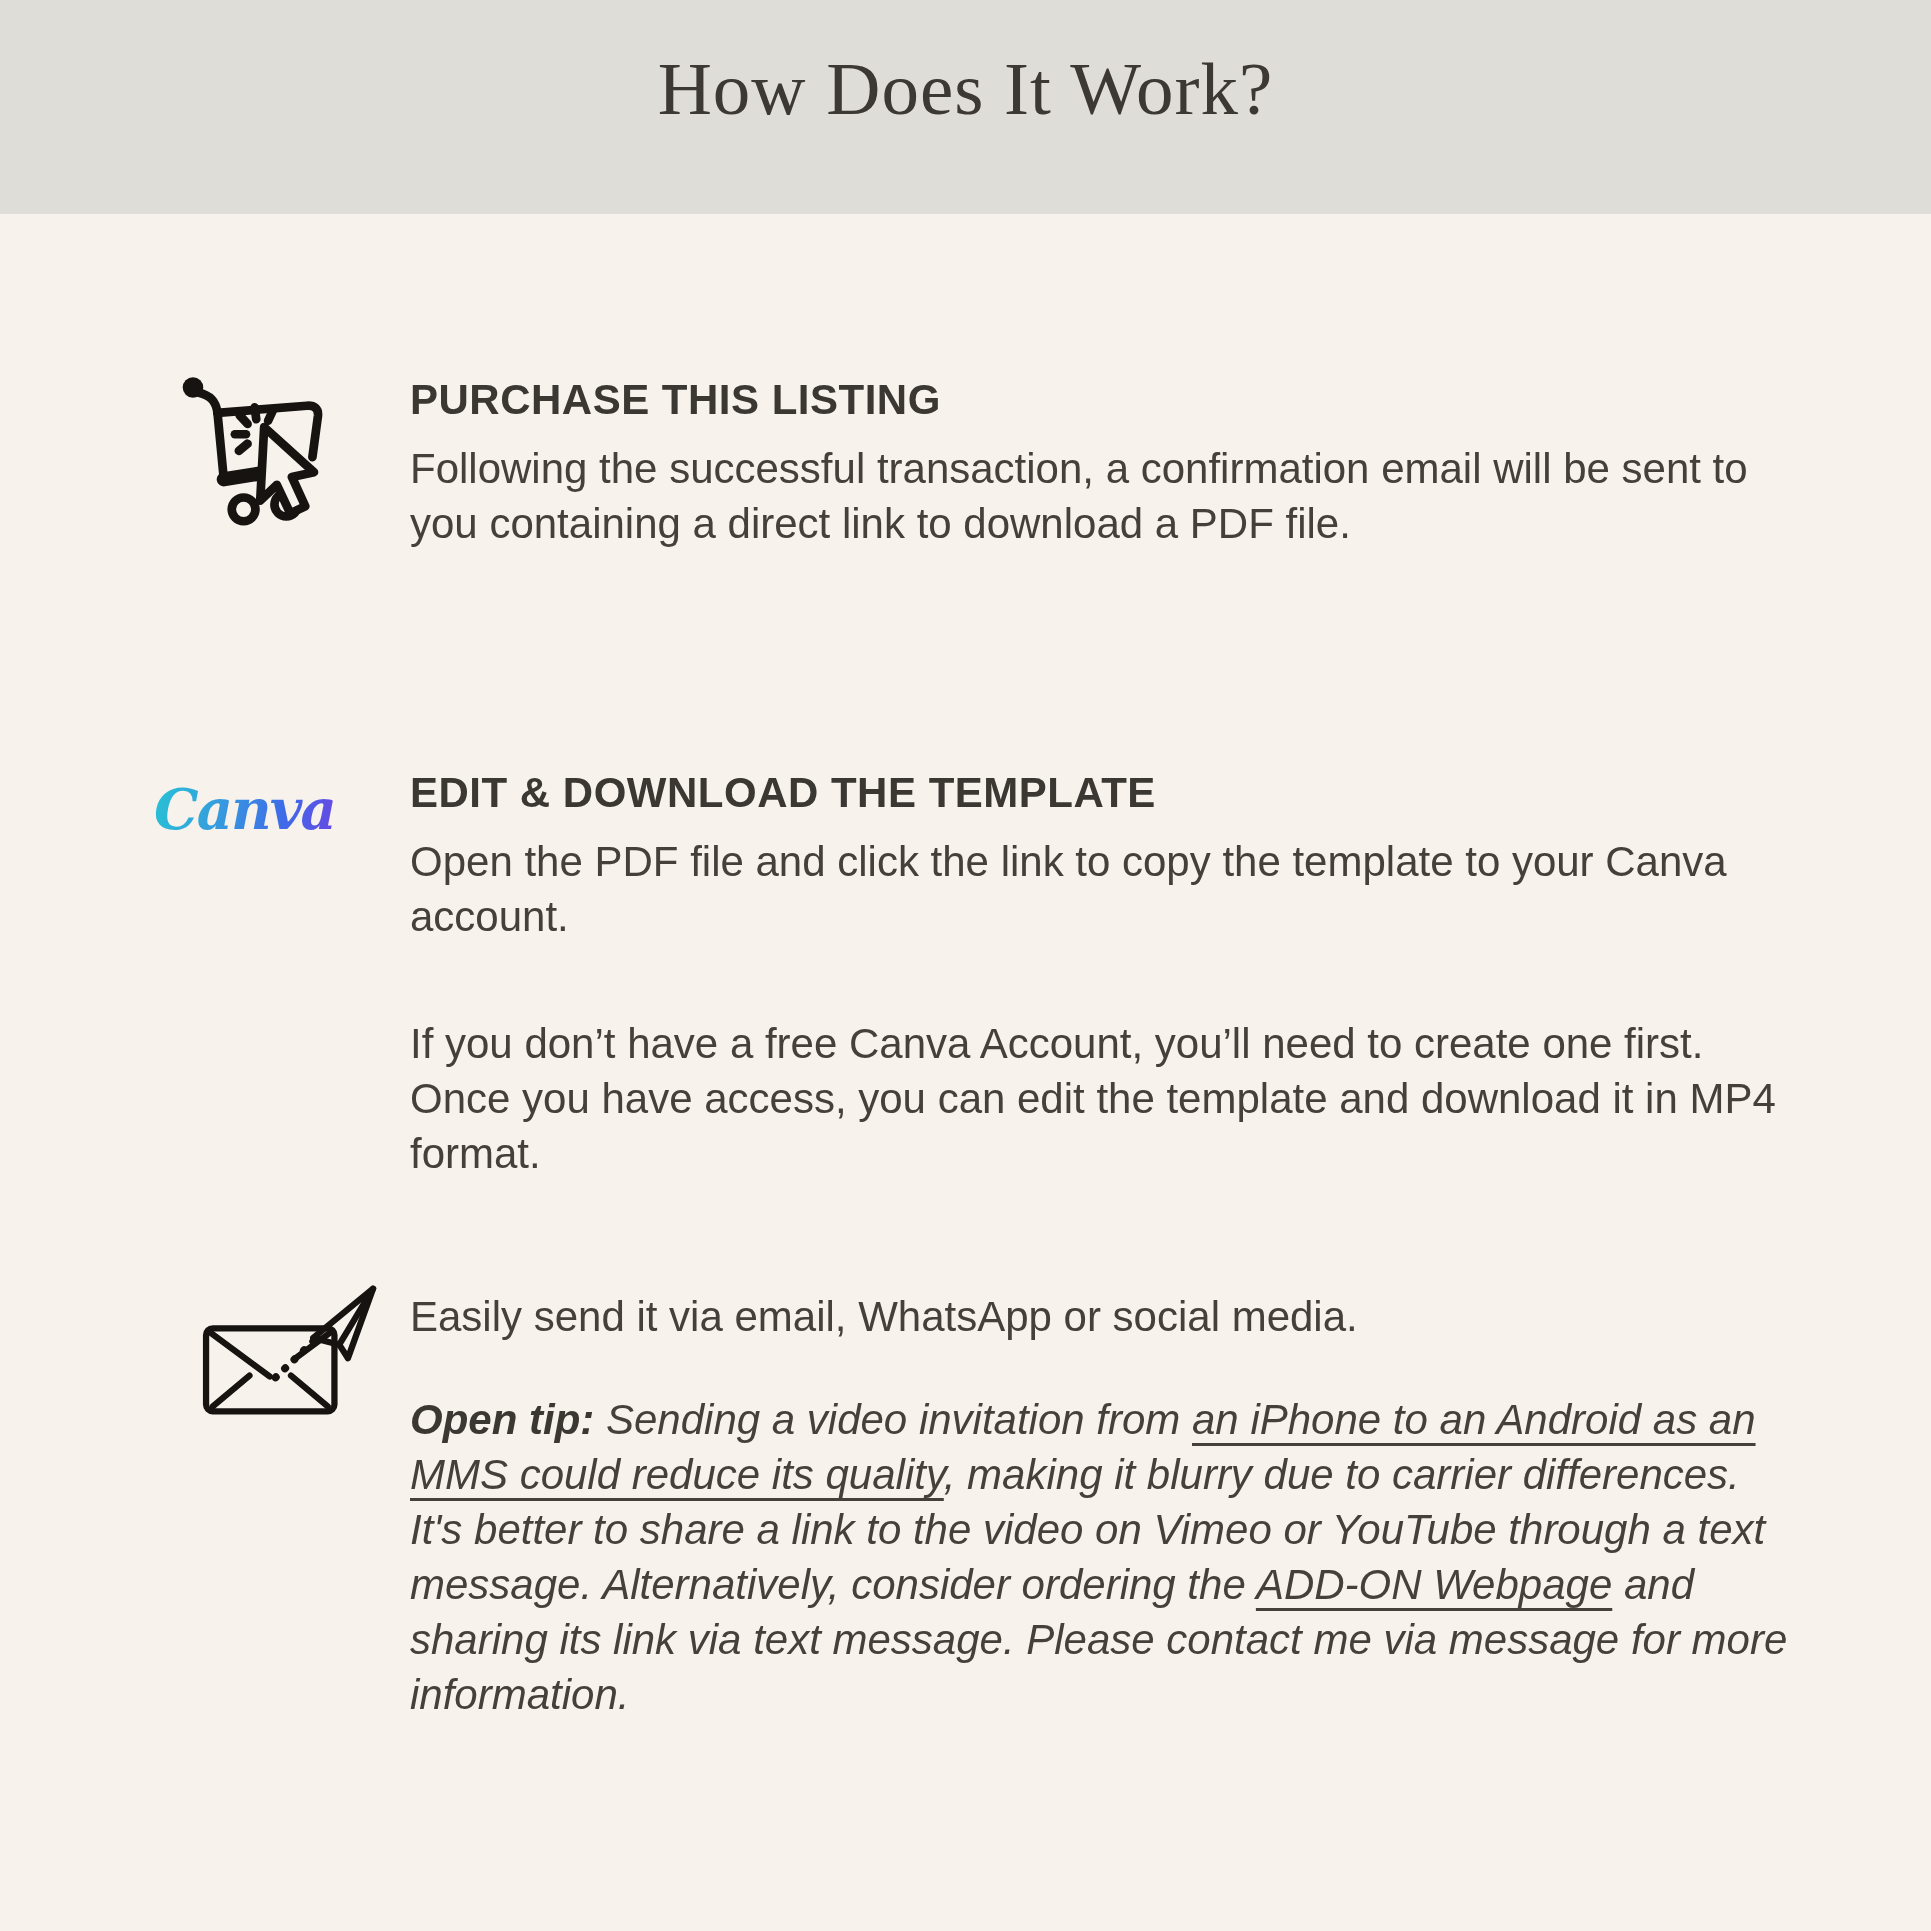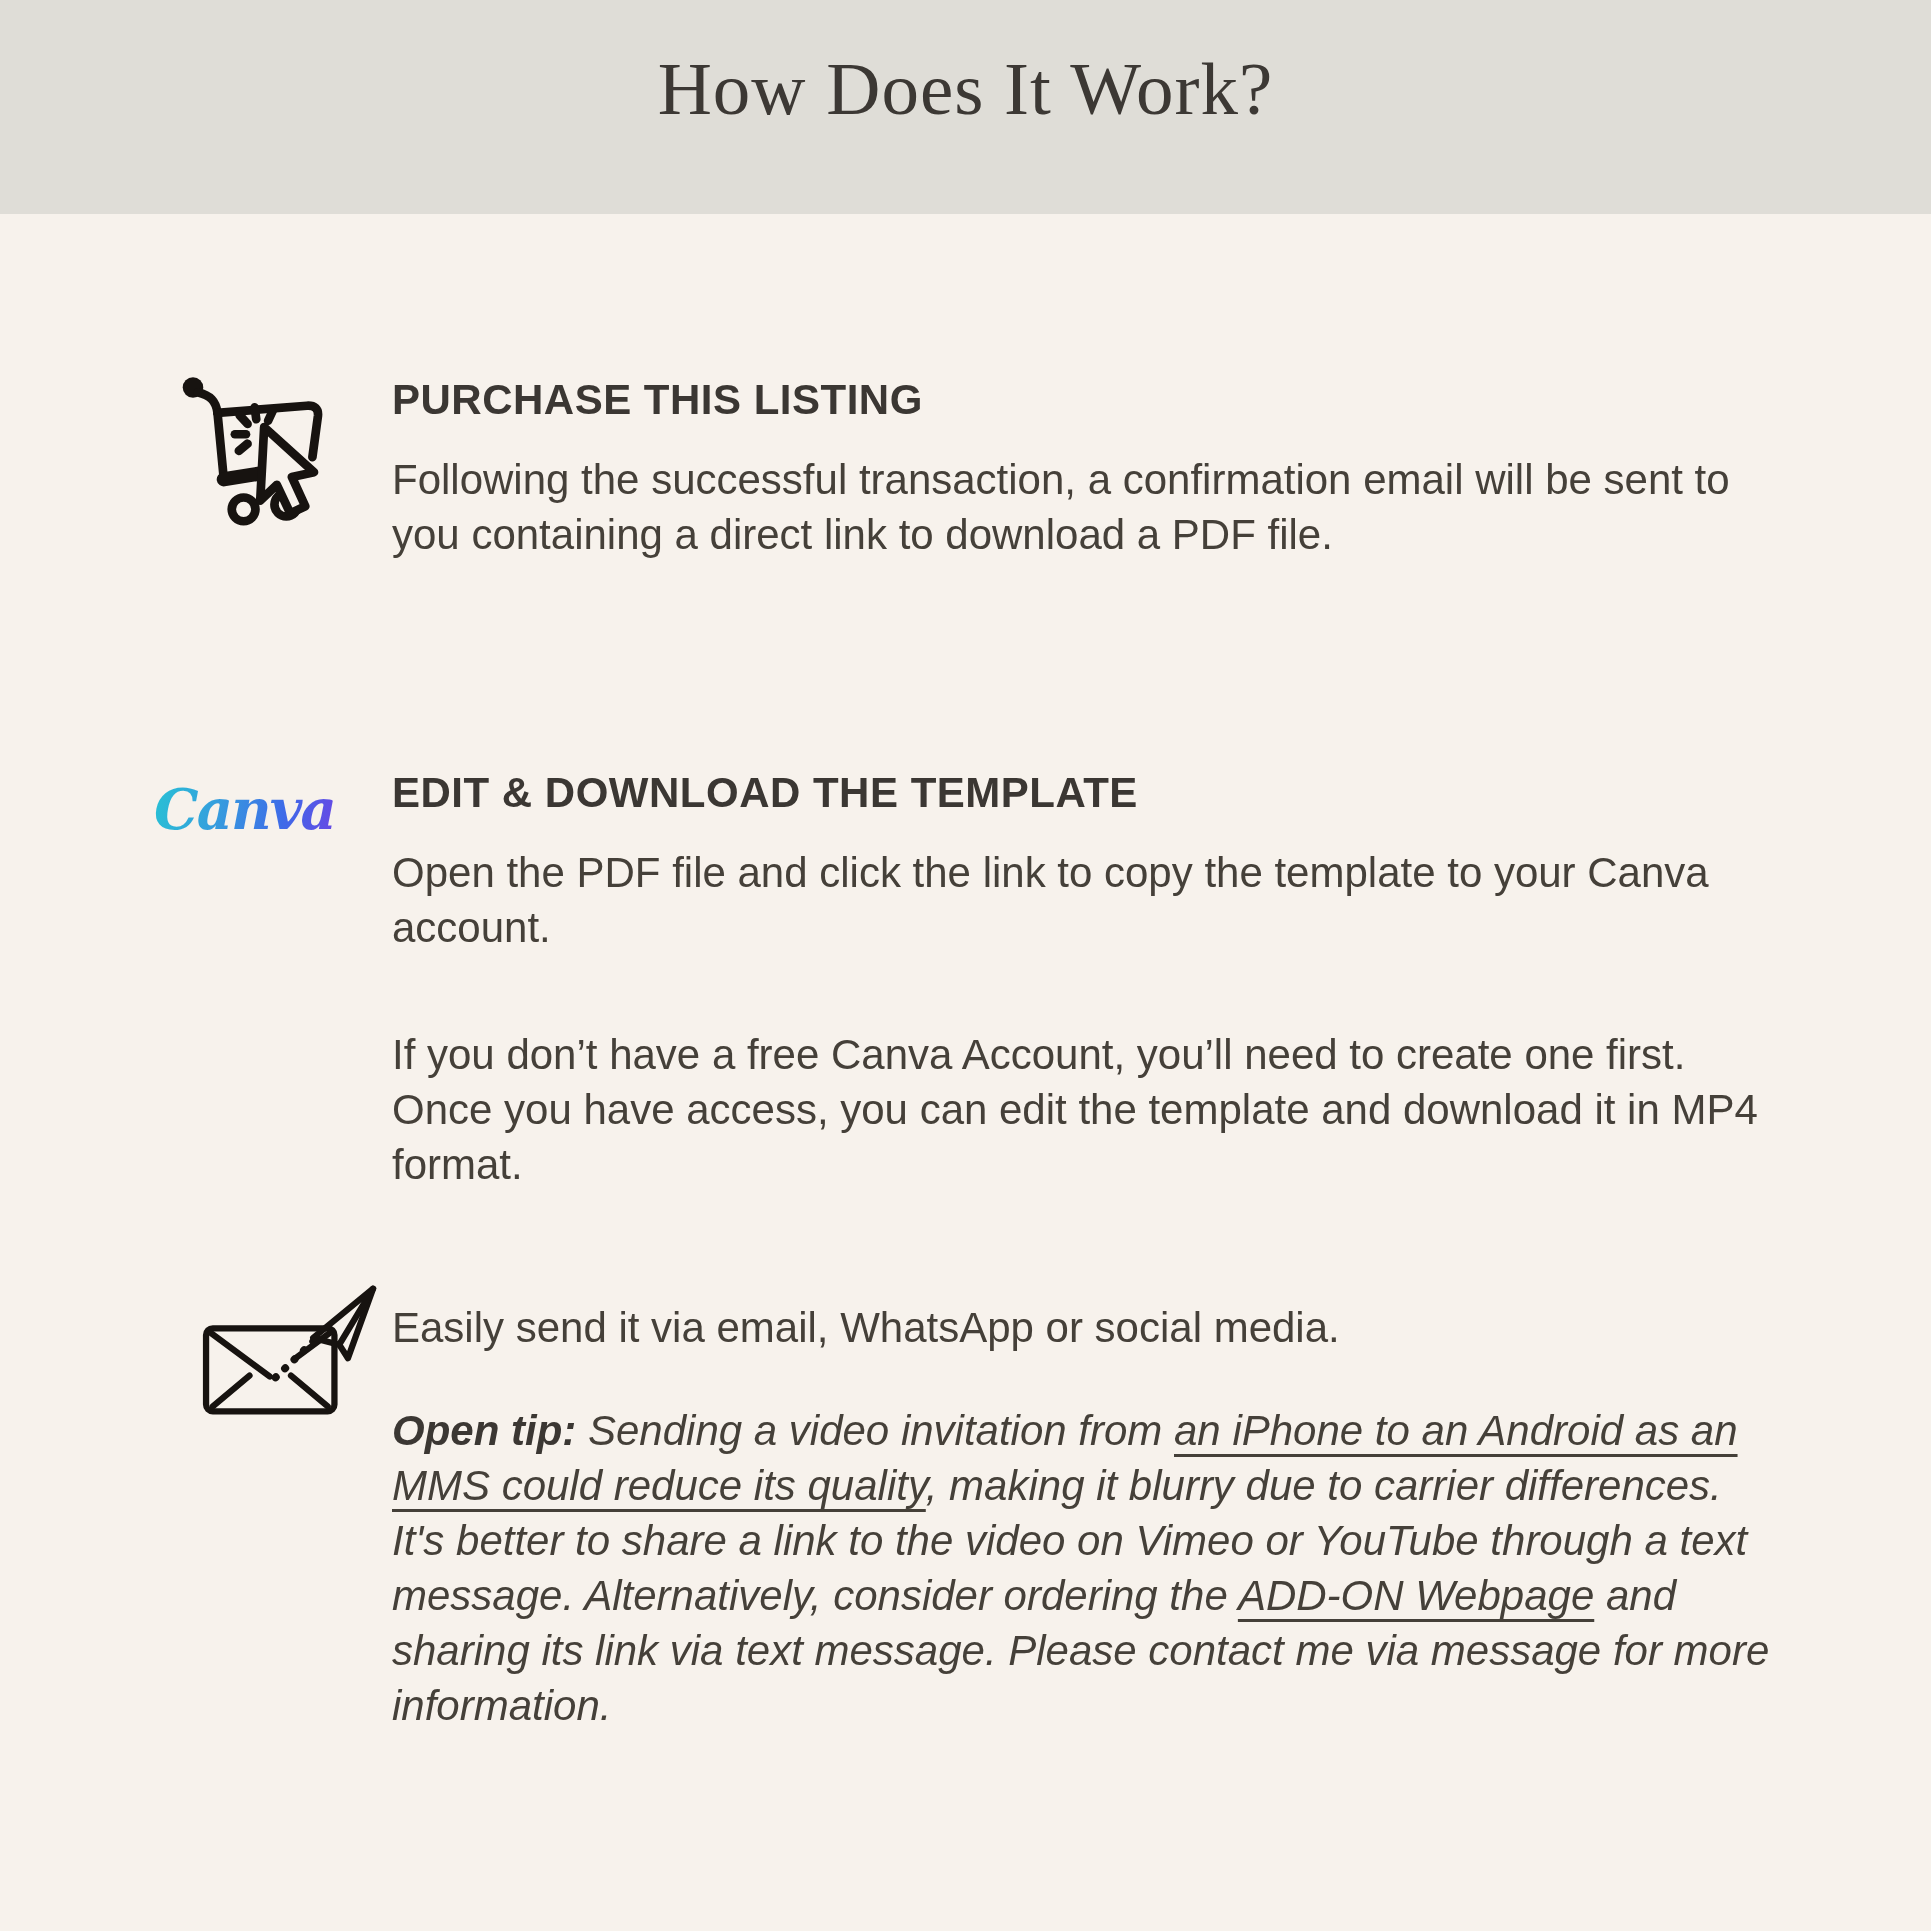--- a/index.html
+++ b/index.html
@@ -28,33 +28,33 @@
   .page-title {
     margin-top: 46px;
     font-family: "Liberation Serif", "DejaVu Serif", serif;
     font-size: 75px;
     font-weight: 400;
     color: #3c3834;
     letter-spacing: 1px;
   }
   .step {
     position: absolute;
-    left: 392px;
+    left: 410px;
     width: 1400px;
     color: #45403c;
   }
   .step h2 {
     font-size: 42px;
     line-height: 50px;
     font-weight: 700;
     color: #3b3733;
     letter-spacing: 0.5px;
   }
   .step p {
-    margin-top: 27px;
+    margin-top: 16px;
     font-size: 42px;
     line-height: 55px;
     font-weight: 400;
     color: #454039;
   }
   .step p.second { margin-top: 72px; }
   .step p.tip {
     margin-top: 48px;
     font-style: italic;
   }

